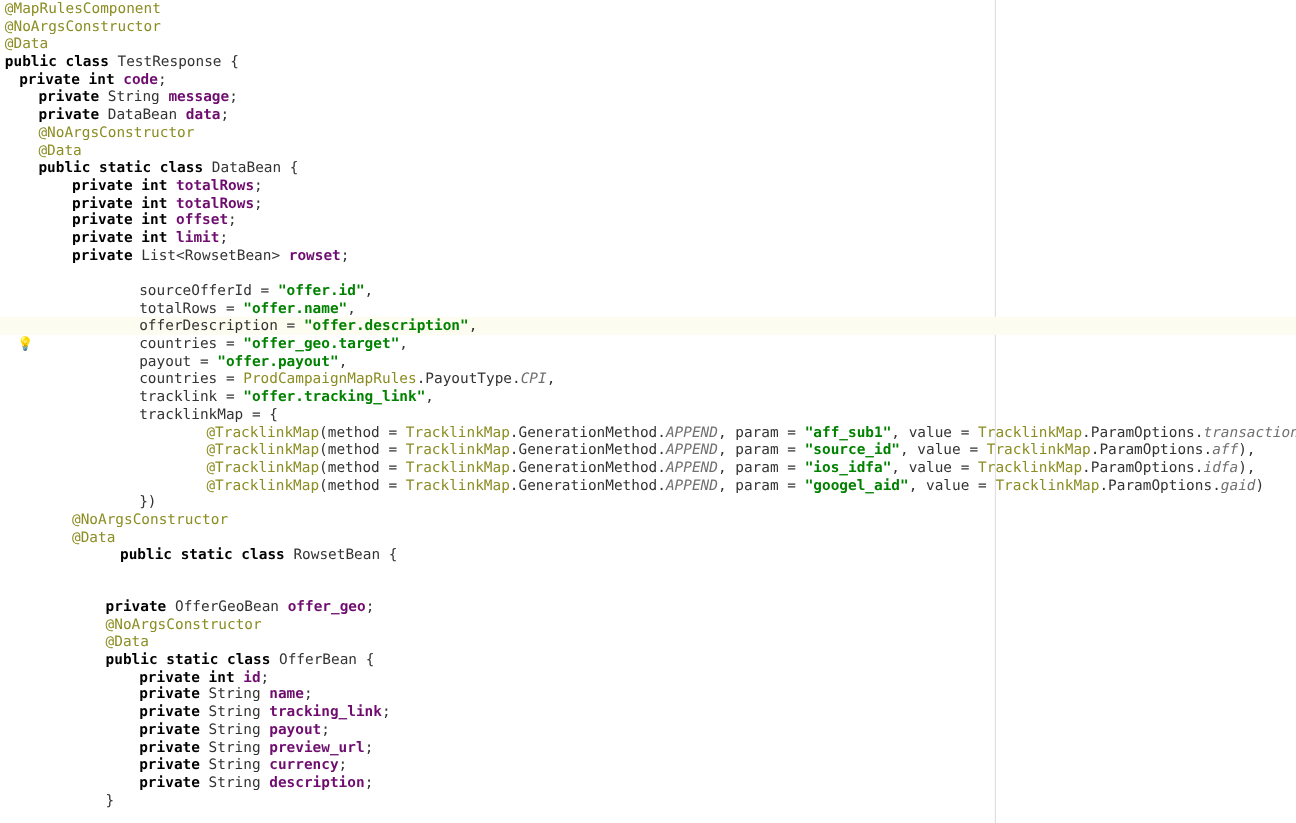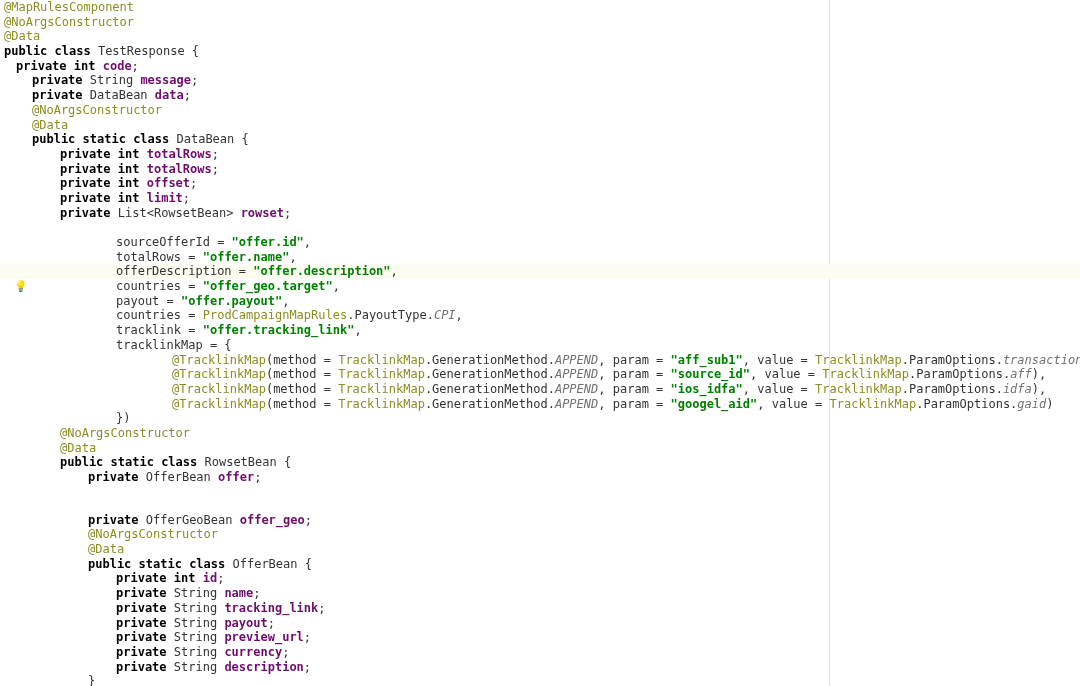--- a/index.html
+++ b/index.html
@@ -151,22 +151,21 @@
       <div class="code-line" style="padding-left: 116px;"><span class="tok-ident">countries = </span><span class="tok-anno">ProdCampaignMapRules</span><span class="tok-punc">.PayoutType.</span><span class="tok-italic">CPI</span><span class="tok-punc">,</span></div>
       <div class="code-line" style="padding-left: 116px;"><span class="tok-ident">tracklink = </span><span class="tok-str">"offer.tracking_link"</span><span class="tok-punc">,</span></div>
       <div class="code-line" style="padding-left: 116px;"><span class="tok-ident">tracklinkMap = {</span></div>
       <div class="code-line" style="padding-left: 172px;"><span class="tok-anno">@TracklinkMap</span><span class="tok-punc">(method = </span><span class="tok-anno">TracklinkMap</span><span class="tok-punc">.GenerationMethod.</span><span class="tok-italic">APPEND</span><span class="tok-punc">, param = </span><span class="tok-str">"aff_sub1"</span><span class="tok-punc">, value = </span><span class="tok-anno">TracklinkMap</span><span class="tok-punc">.ParamOptions.</span><span class="tok-italic">transaction_id</span></div>
       <div class="code-line" style="padding-left: 172px;"><span class="tok-anno">@TracklinkMap</span><span class="tok-punc">(method = </span><span class="tok-anno">TracklinkMap</span><span class="tok-punc">.GenerationMethod.</span><span class="tok-italic">APPEND</span><span class="tok-punc">, param = </span><span class="tok-str">"source_id"</span><span class="tok-punc">, value = </span><span class="tok-anno">TracklinkMap</span><span class="tok-punc">.ParamOptions.</span><span class="tok-italic">aff</span><span class="tok-punc">),</span></div>
       <div class="code-line" style="padding-left: 172px;"><span class="tok-anno">@TracklinkMap</span><span class="tok-punc">(method = </span><span class="tok-anno">TracklinkMap</span><span class="tok-punc">.GenerationMethod.</span><span class="tok-italic">APPEND</span><span class="tok-punc">, param = </span><span class="tok-str">"ios_idfa"</span><span class="tok-punc">, value = </span><span class="tok-anno">TracklinkMap</span><span class="tok-punc">.ParamOptions.</span><span class="tok-italic">idfa</span><span class="tok-punc">),</span></div>
       <div class="code-line" style="padding-left: 172px;"><span class="tok-anno">@TracklinkMap</span><span class="tok-punc">(method = </span><span class="tok-anno">TracklinkMap</span><span class="tok-punc">.GenerationMethod.</span><span class="tok-italic">APPEND</span><span class="tok-punc">, param = </span><span class="tok-str">"googel_aid"</span><span class="tok-punc">, value = </span><span class="tok-anno">TracklinkMap</span><span class="tok-punc">.ParamOptions.</span><span class="tok-italic">gaid</span><span class="tok-punc">)</span></div>
       <div class="code-line" style="padding-left: 116px;"><span class="tok-punc">})</span></div>
       <div class="code-line" style="padding-left: 60px;"><span class="tok-anno">@NoArgsConstructor</span></div>
       <div class="code-line" style="padding-left: 60px;"><span class="tok-anno">@Data</span></div>
-      <div class="code-line" style="padding-left: 60px;"><span class="tok-kw">public static class </span><span class="tok-ident">RowsetBean </span><span class="tok-punc">{</span></div>
-      <div class="code-line" style="padding-left: 88px;"><span class="tok-kw">private </span><span class="tok-ident">OfferBean </span><span class="tok-field">offer</span><span class="tok-punc">;</span></div>
+      <div class="code-line" style="padding-left: 60px; margin-left: 40px;"><span class="tok-kw">public static class </span><span class="tok-ident">RowsetBean </span><span class="tok-punc">{</span></div>
       <div class="code-line" style="padding-left: 88px; margin-top: 28px;"><span class="tok-kw">private </span><span class="tok-ident">OfferGeoBean </span><span class="tok-field">offer_geo</span><span class="tok-punc">;</span></div>
       <div class="code-line" style="padding-left: 88px;"><span class="tok-anno">@NoArgsConstructor</span></div>
       <div class="code-line" style="padding-left: 88px;"><span class="tok-anno">@Data</span></div>
       <div class="code-line" style="padding-left: 88px;"><span class="tok-kw">public static class </span><span class="tok-ident">OfferBean </span><span class="tok-punc">{</span></div>
       <div class="code-line" style="padding-left: 116px;"><span class="tok-kw">private int </span><span class="tok-field">id</span><span class="tok-punc">;</span></div>
       <div class="code-line" style="padding-left: 116px;"><span class="tok-kw">private </span><span class="tok-ident">String </span><span class="tok-field">name</span><span class="tok-punc">;</span></div>
       <div class="code-line" style="padding-left: 116px;"><span class="tok-kw">private </span><span class="tok-ident">String </span><span class="tok-field">tracking_link</span><span class="tok-punc">;</span></div>
       <div class="code-line" style="padding-left: 116px;"><span class="tok-kw">private </span><span class="tok-ident">String </span><span class="tok-field">payout</span><span class="tok-punc">;</span></div>
       <div class="code-line" style="padding-left: 116px;"><span class="tok-kw">private </span><span class="tok-ident">String </span><span class="tok-field">preview_url</span><span class="tok-punc">;</span></div>
       <div class="code-line" style="padding-left: 116px;"><span class="tok-kw">private </span><span class="tok-ident">String </span><span class="tok-field">currency</span><span class="tok-punc">;</span></div>

